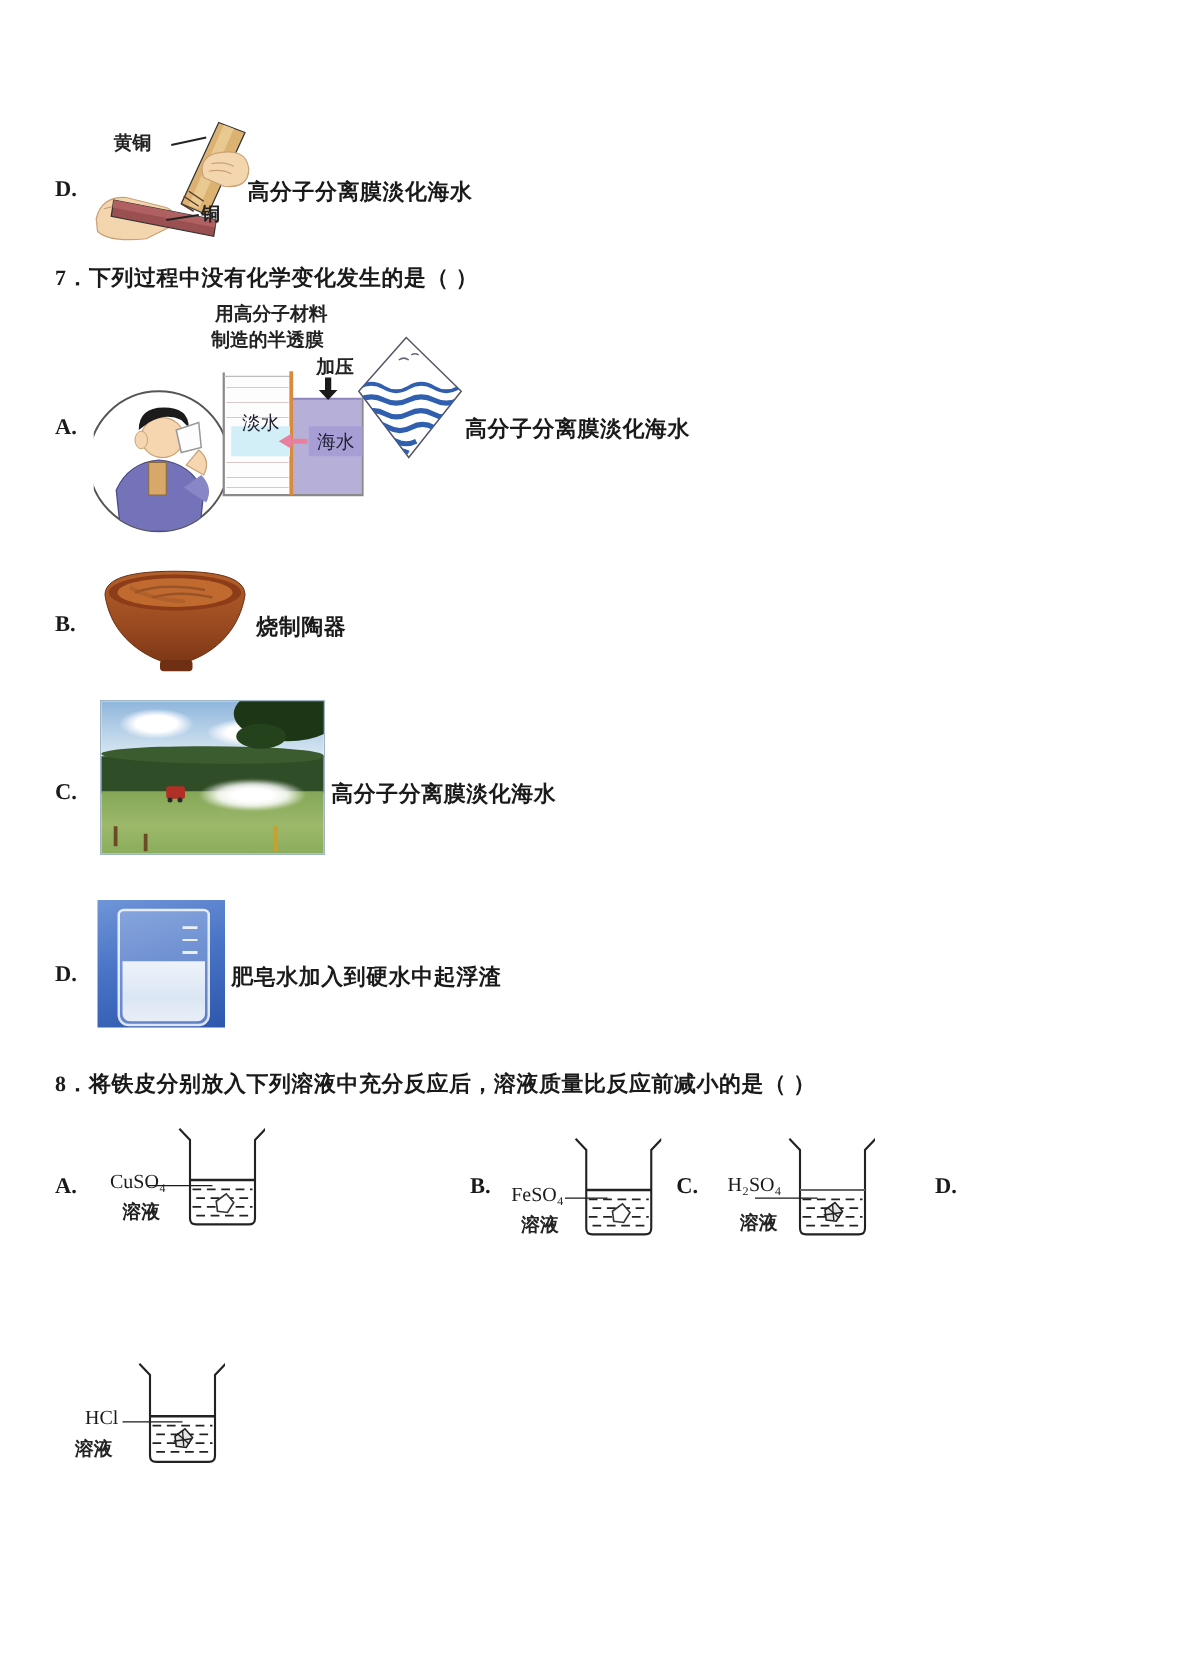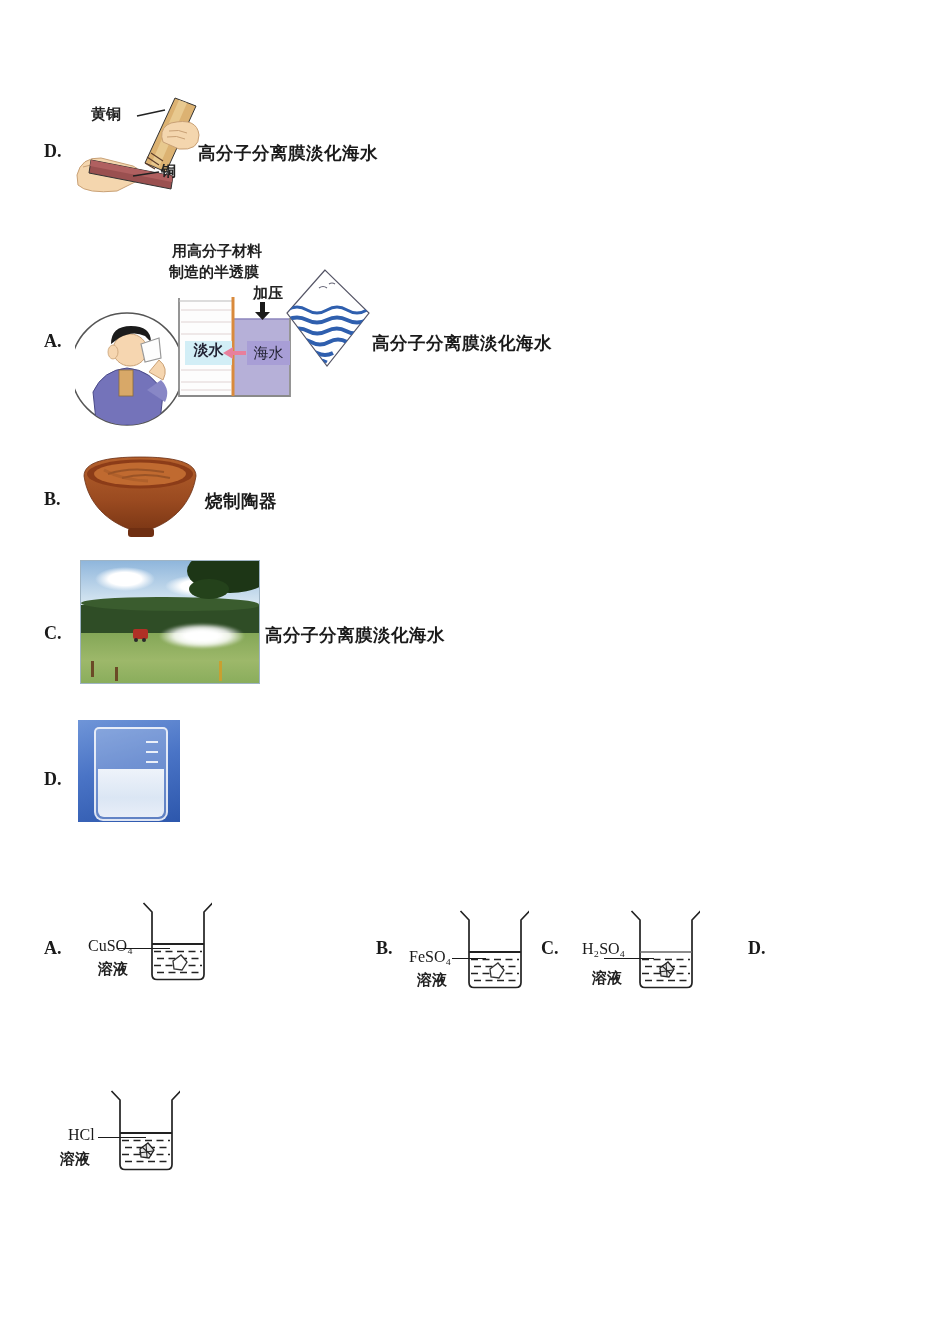--- a/index.html
+++ b/index.html
@@ -66,20 +66,23 @@
 
       <line x1="62" y1="19" x2="90" y2="13" stroke="#222" stroke-width="1.5"></line>
       <line x1="58" y1="79" x2="84" y2="75" stroke="#222" stroke-width="1.5"></line>
     </svg>
     <div class="abs dlabel" style="left:16px;top:8px;font-weight:bold;">黄铜</div>
     <div class="abs dlabel" style="left:86px;top:65px;font-weight:bold;">铜</div>
   </div>
 
   <div class="abs caption" style="left:198px;top:141px;">高分子分离膜淡化海水</div>
 
+  <div class="abs qline" style="left:44px;top:210px;">
+    <span class="qnum">7．</span><span>下列过程中没有化学变化发生的是（      ）</span>
+  </div>
 
   <div class="abs olabel" style="left:44px;top:331px;">A.</div>
 
   <div class="abs" style="left:75px;top:240px;width:300px;height:195px;">
     <svg class="abs" style="left:0;top:0;" width="300" height="195" viewBox="0 0 300 195">
       <defs>
         <clipPath id="circleClip">
             <circle cx="52" cy="129" r="56"></circle>
           </clipPath>
         <clipPath id="diamondClip">
@@ -137,21 +140,21 @@
         <path d="M214,91 q10,-5 19,0 q9,5 19,0 q10,-5 19,0 q9,5 19,0" stroke-width="4"></path>
         <path d="M218,102 q9,-5 18,0 q9,5 18,0 q9,-5 18,0" stroke-width="4"></path>
         <path d="M226,113 q8,-4 16,0 q8,4 16,0" stroke-width="4"></path>
         <path d="M236,122 q8,-4 16,0" stroke-width="3"></path>
         <path d="M244,48 q4,-3 8,0 M254,44 q3,-2 6,0" stroke-width="1.2" stroke="#667"></path>
       </g>
     </svg>
     <div class="abs dlabel" style="left:97px;top:2px;">用高分子材料</div>
     <div class="abs dlabel" style="left:94px;top:23px;">制造的半透膜</div>
     <div class="abs dlabel" style="left:178px;top:44px;">加压</div>
-    <div class="abs tag" style="left:110px;top:98px;width:47px;height:24px;font-weight:bold;">淡水</div>
+    <div class="abs tag" style="left:110px;top:86px;width:47px;height:24px;">淡水</div>
     <div class="abs tag" style="left:172px;top:101px;width:43px;height:24px;">海水</div>
   </div>
 
   <div class="abs caption" style="left:372px;top:331px;font-family:Liberation Serif, serif;">高分子分离膜淡化海水</div>
 
   <div class="abs olabel" style="left:44px;top:489px;">B.</div>
   <svg class="abs" style="left:78px;top:452px;" width="124" height="88" viewBox="0 0 124 88">
     <defs>
       <linearGradient id="bowlG" x1="0" y1="0" x2="0" y2="1">
         <stop offset="0" stop-color="#b4602c"></stop>
@@ -185,21 +188,25 @@
   </div>
   <div class="abs caption" style="left:265px;top:623px;">高分子分离膜淡化海水</div>
 
   <div class="abs olabel" style="left:44px;top:769px;">D.</div>
   <div class="abs bphoto" style="left:78px;top:720px;width:102px;height:102px;">
     <div class="glass">
       <div class="grad"></div>
       <div class="milk"></div>
     </div>
   </div>
-
+  <div class="abs caption" style="left:185px;top:769px;">肥皂水加入到硬水中起浮渣</div>
+
+  <div class="abs qline" style="left:44px;top:855px;">
+    <span class="qnum">8．</span><span>将铁皮分别放入下列溶液中充分反应后，溶液质量比反应前减小的是（      ）</span>
+  </div>
 
   <div class="abs olabel" style="left:44px;top:938px;">A.</div>
   <div class="abs chem" style="left:88px;top:937px;">CuSO₄</div>
   <div class="abs dlabel" style="left:98px;top:960px;">溶液</div>
   <div class="abs conn" style="left:118px;top:948px;width:52px;"></div>
   <svg class="abs" style="left:142px;top:902px;" width="70" height="82" viewBox="0 0 70 82">
     <path d="M1.5,1 L10,10 L10,72.5 Q10,77.5 15,77.5 L57,77.5 Q62,77.5 62,72.5 L62,10 L70.5,1" fill="none" stroke="#222" stroke-width="1.7"></path>
     <line x1="10" y1="42" x2="62" y2="42" stroke="#222" stroke-width="1.9"></line>
     <g stroke="#222" stroke-width="1.4" stroke-dasharray="7 4.5">
       <line x1="12" y1="49.5" x2="60" y2="49.5"></line>

